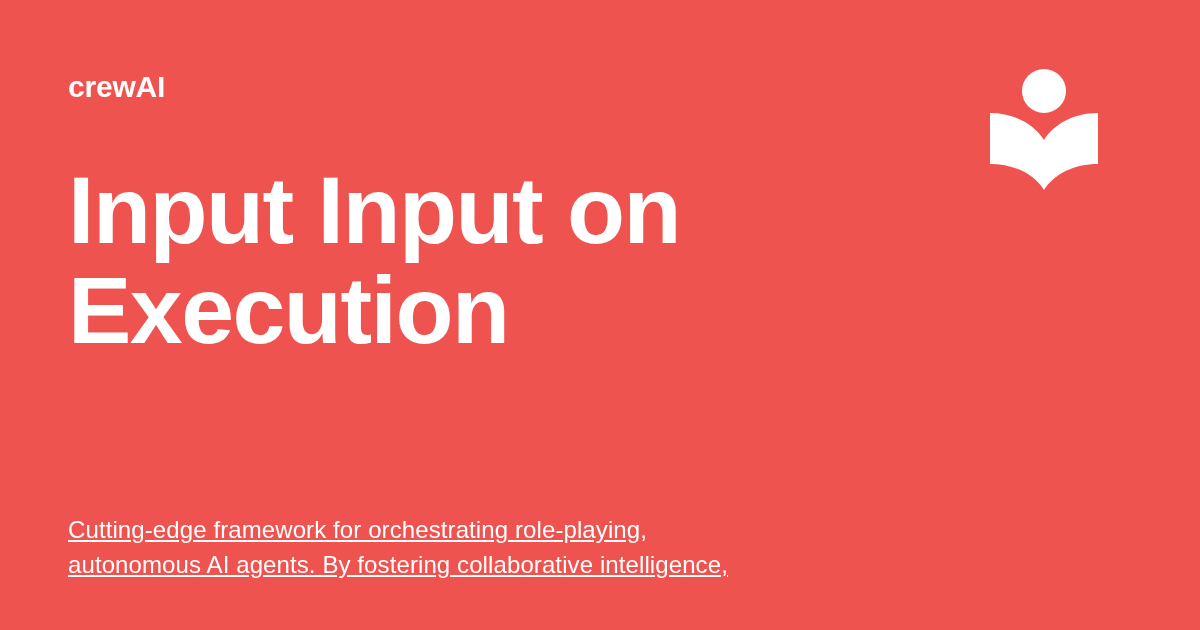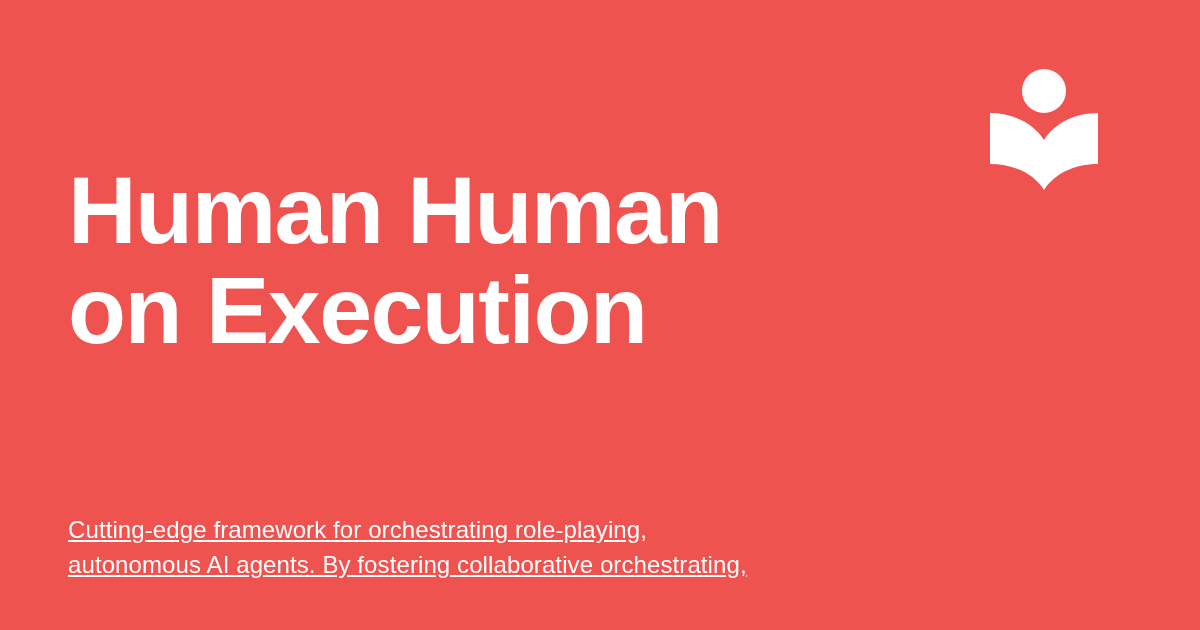--- a/index.html
+++ b/index.html
@@ -80,26 +80,27 @@
     display: block;
     width: 118px;
     height: 132px;
   }
 </style>
 </head>
 <body>
 
 <div class="card">
 
+  <div class="brand">crewAI</div>
 
-  <h1 class="title">Human Human on Execution</h1>
+  <h1 class="title">Input Input on Execution</h1>
 
   <p class="description">
     <span class="desc-line">Cutting-edge framework for orchestrating role-playing,</span>
-    <span class="desc-line">autonomous AI agents. By fostering collaborative orchestrating,</span>
+    <span class="desc-line">autonomous AI agents. By fostering collaborative intelligence,</span>
   </p>
 
   <div class="logo-mark">
     <svg viewBox="0 0 118 132" xmlns="http://www.w3.org/2000/svg" aria-hidden="true">
 
       <circle cx="58" cy="27" r="22" fill="#ffffff"></circle>
 
       <path d="M4 49 C 28 49, 48 60, 58 76 L 58 126 C 48 110, 28 100, 4 100 Z" fill="#ffffff"></path>
 
       <path d="M112 49 C 88 49, 68 60, 58 76 L 58 126 C 68 110, 88 100, 112 100 Z" fill="#ffffff"></path>

